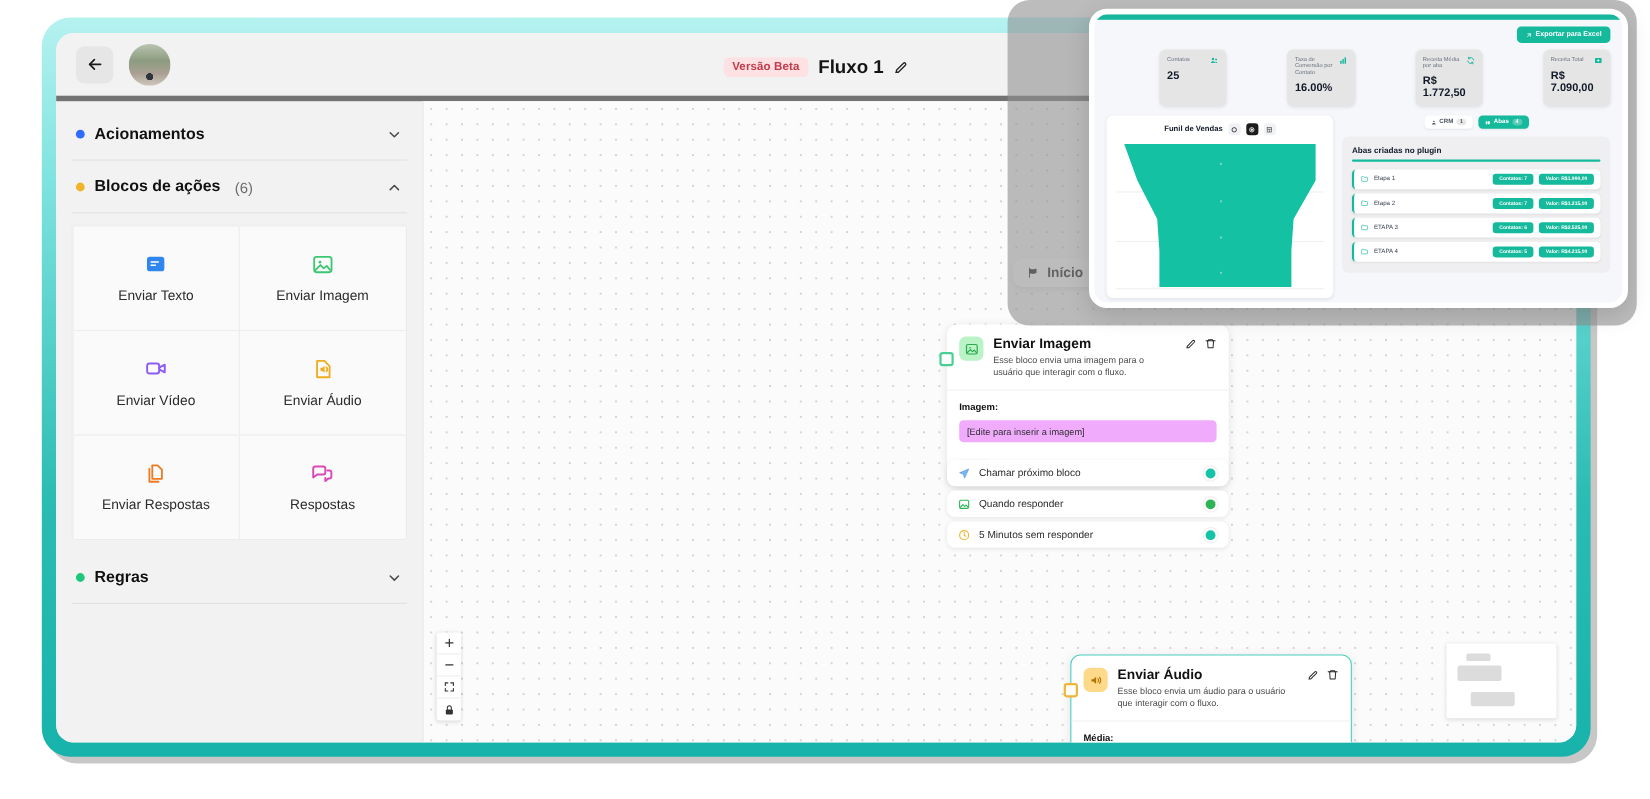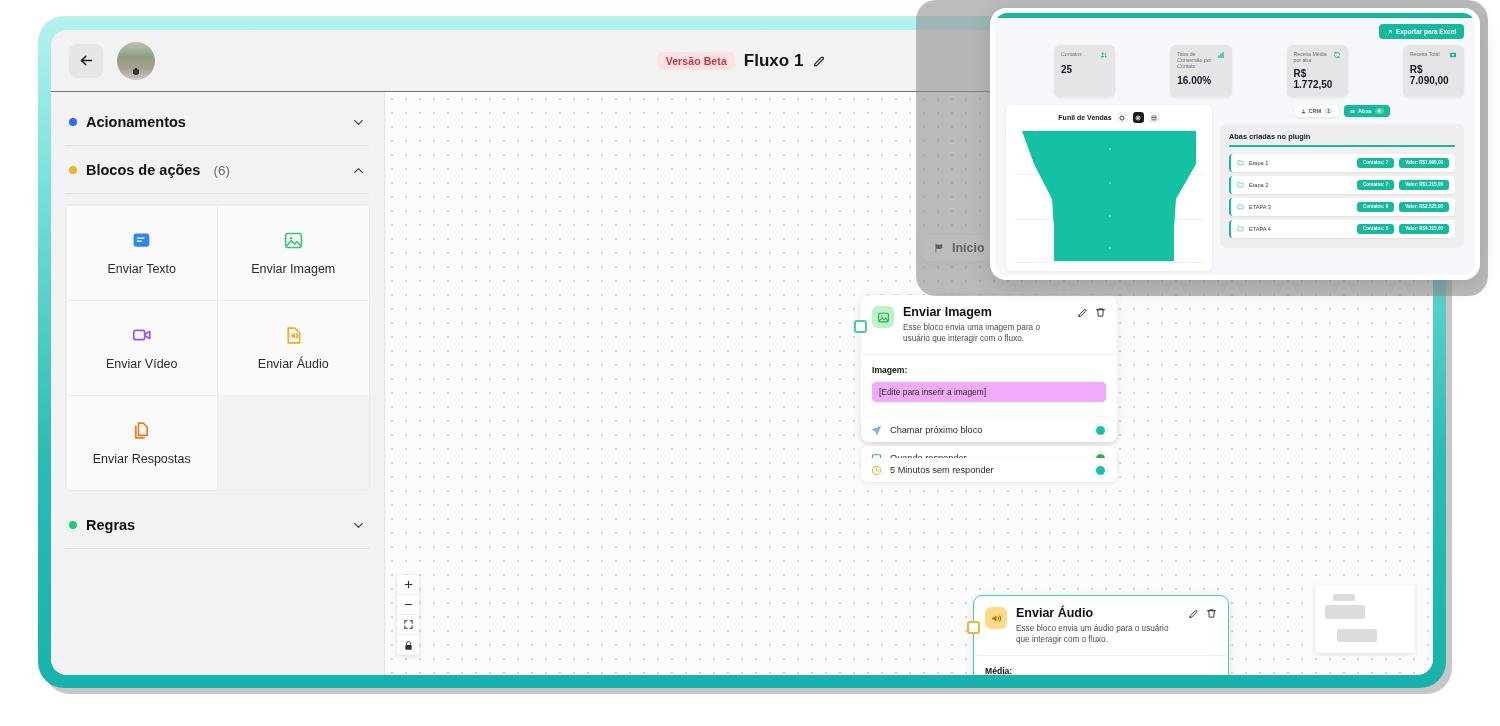--- a/index.html
+++ b/index.html
@@ -25,21 +25,21 @@
   .app-window {
     position: relative; width: 100%; height: 100%;
     background: #f2f2f2; border-radius: 16px; overflow: hidden;
     display: flex; flex-direction: column;
   }
 
   
   .topbar {
     height: 62px; flex: 0 0 62px; background: #f2f2f2;
     display: flex; align-items: center; padding: 0 18px;
-    position: relative; border-bottom: 1px solid #737373;
+    position: relative; border-bottom: 5px solid #737373;
   }
   .back-btn {
     width: 34px; height: 34px; border-radius: 8px; background: #e6e6e6;
     display: flex; align-items: center; justify-content: center;
     color: #1a1a1a; font-size: 17px; cursor: pointer;
   }
   .avatar {
     width: 38px; height: 38px; border-radius: 50%; margin-left: 14px;
     background:
       radial-gradient(circle at 50% 78%, #2f3340 0 9%, transparent 9.5%),
@@ -352,20 +352,29 @@
             <div class="block-card">
               <span class="block-ico">
                 <svg width="21" height="21" viewBox="0 0 24 24" fill="none" stroke="#f07a1f" stroke-width="1.9" stroke-linejoin="round">
                   <path d="M8.5 3.5h5.5L18.5 8v9.5h-10z" stroke-linecap="round"></path>
                   <path d="M5.5 7v13.5h9.5" stroke-linecap="round"></path>
                 </svg>
               </span>
               <span class="block-label">Enviar Respostas</span>
             </div>
 
+            <div class="block-card">
+              <span class="block-ico">
+                <svg width="22" height="22" viewBox="0 0 24 24" fill="none" stroke="#d946b5" stroke-width="1.9" stroke-linejoin="round">
+                  <path d="M3 7.5a2 2 0 0 1 2-2h8a2 2 0 0 1 2 2v4a2 2 0 0 1-2 2H7l-4 3z" stroke-linecap="round"></path>
+                  <path d="M17 9.5h2a2 2 0 0 1 2 2v4a2 2 0 0 1-2 2h-1l-3 2.5V17" stroke-linecap="round"></path>
+                </svg>
+              </span>
+              <span class="block-label">Respostas</span>
+            </div>
           </div>
 
           <div class="sb-section" style="margin-top:10px">
             <span class="sb-dot" style="background:#1fc77d"></span>
             <span class="sb-title">Regras</span>
             <span class="sb-chev">
               <svg width="15" height="15" viewBox="0 0 24 24" fill="none" stroke="currentColor" stroke-width="2.2" stroke-linecap="round" stroke-linejoin="round">
                   <polyline points="6 9 12 15 18 9"></polyline>
                 </svg>
             </span>
@@ -444,21 +453,21 @@
             <span class="hico">
               <svg width="11" height="11" viewBox="0 0 24 24" fill="none" stroke="#2fb455" stroke-width="2.2" stroke-linejoin="round">
                 <rect x="3" y="4" width="18" height="16" rx="2.5"></rect>
                 <path d="M4.5 17.5 9.5 12.5 13 16l3-2.6 3.5 4.1" stroke-linecap="round"></path>
               </svg>
             </span>
             <span>Quando responder</span>
             <span class="port hport" style="background:#2fb455"></span>
           </div>
 
-          <div class="handle-row" style="left:476px; top:366px; width:256px;">
+          <div class="handle-row" style="left:476px; top:382px; width:256px;">
             <span class="hico">
               <svg width="11" height="11" viewBox="0 0 24 24" fill="none" stroke="#f0b537" stroke-width="2.2" stroke-linecap="round">
                   <circle cx="12" cy="12" r="9"></circle>
                   <polyline points="12 7 12 12 15.5 14"></polyline>
                 </svg>
             </span>
             <span>5 Minutos sem responder</span>
             <span class="port port-teal hport"></span>
           </div>
 

